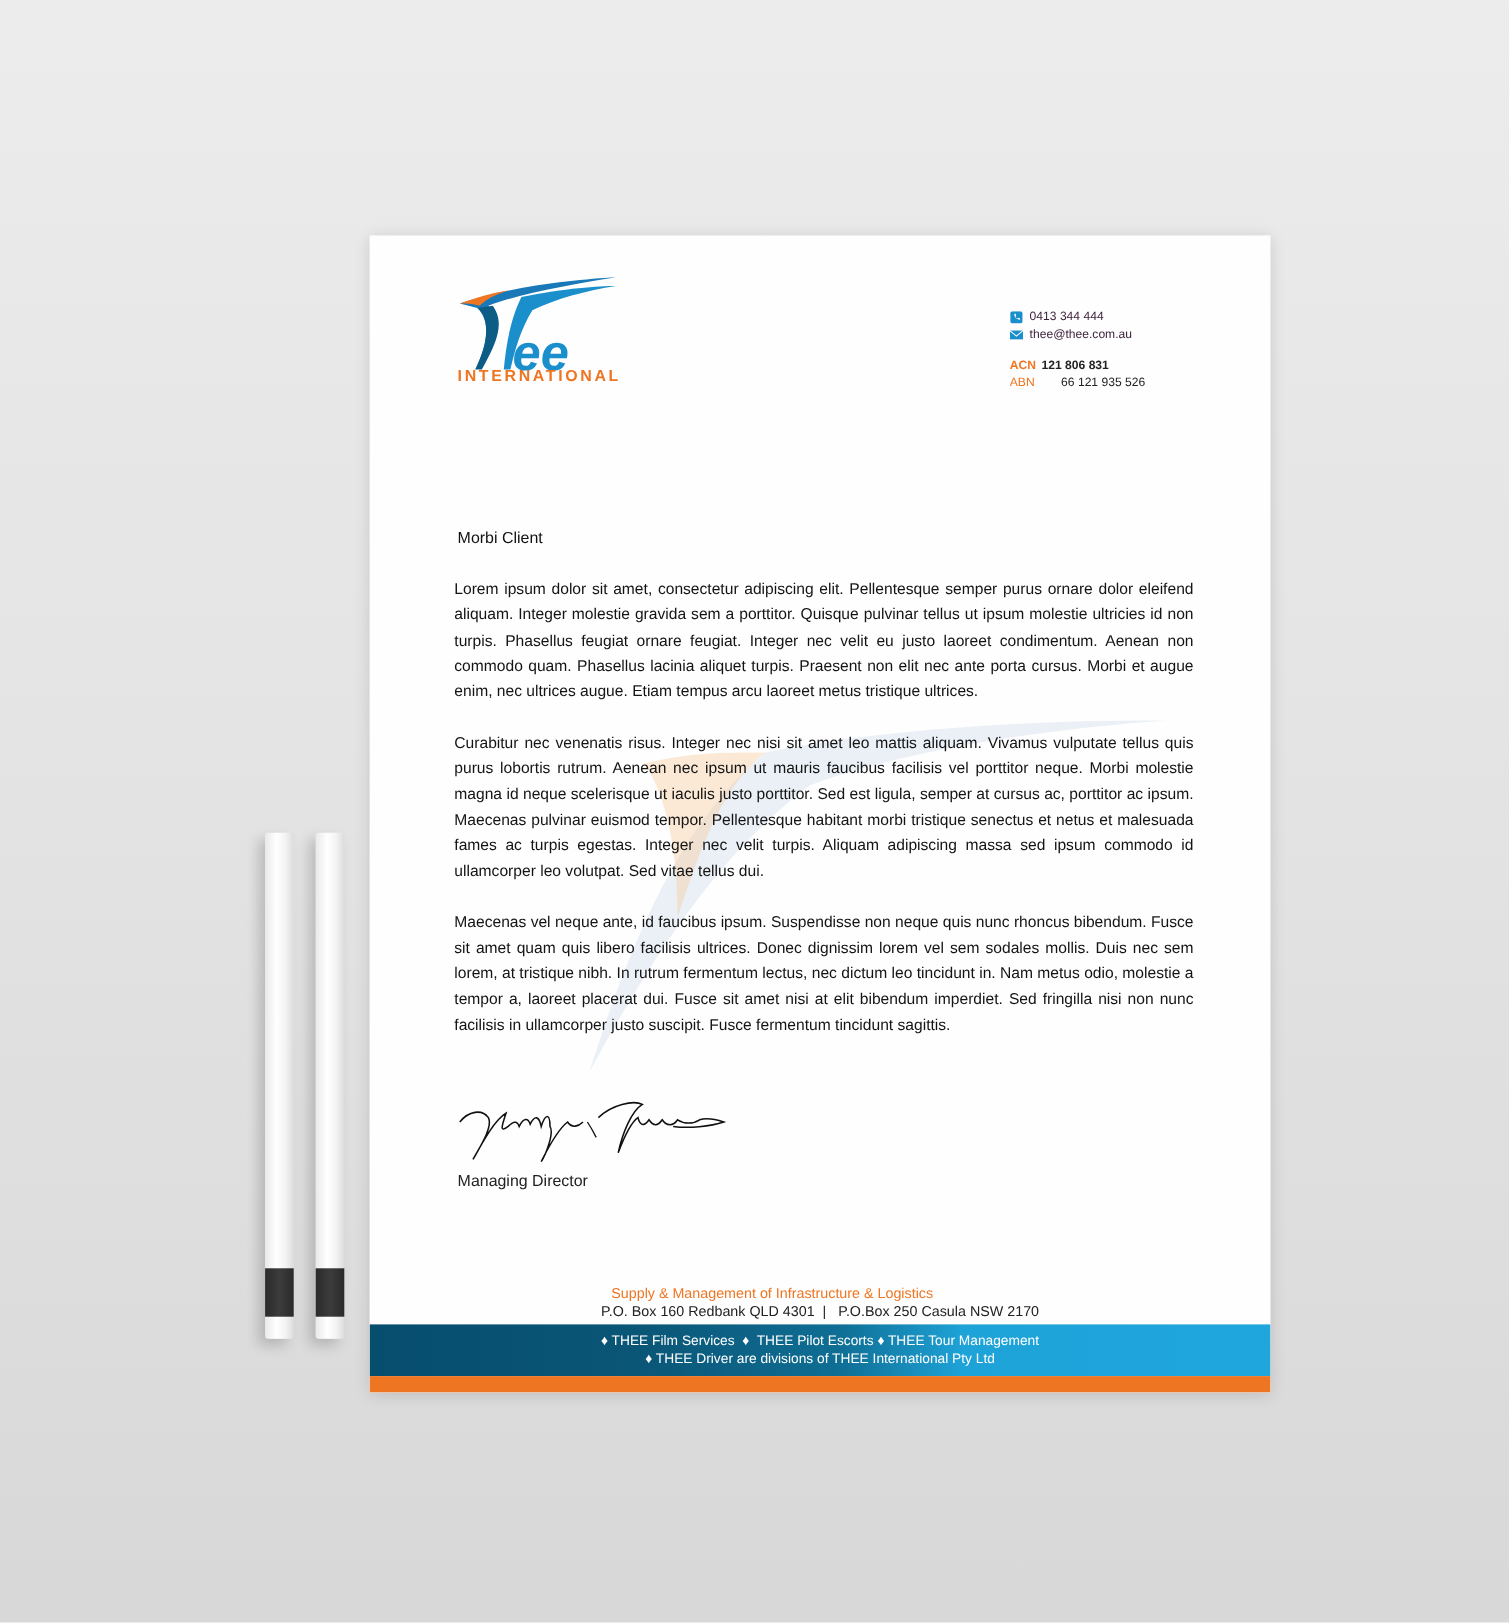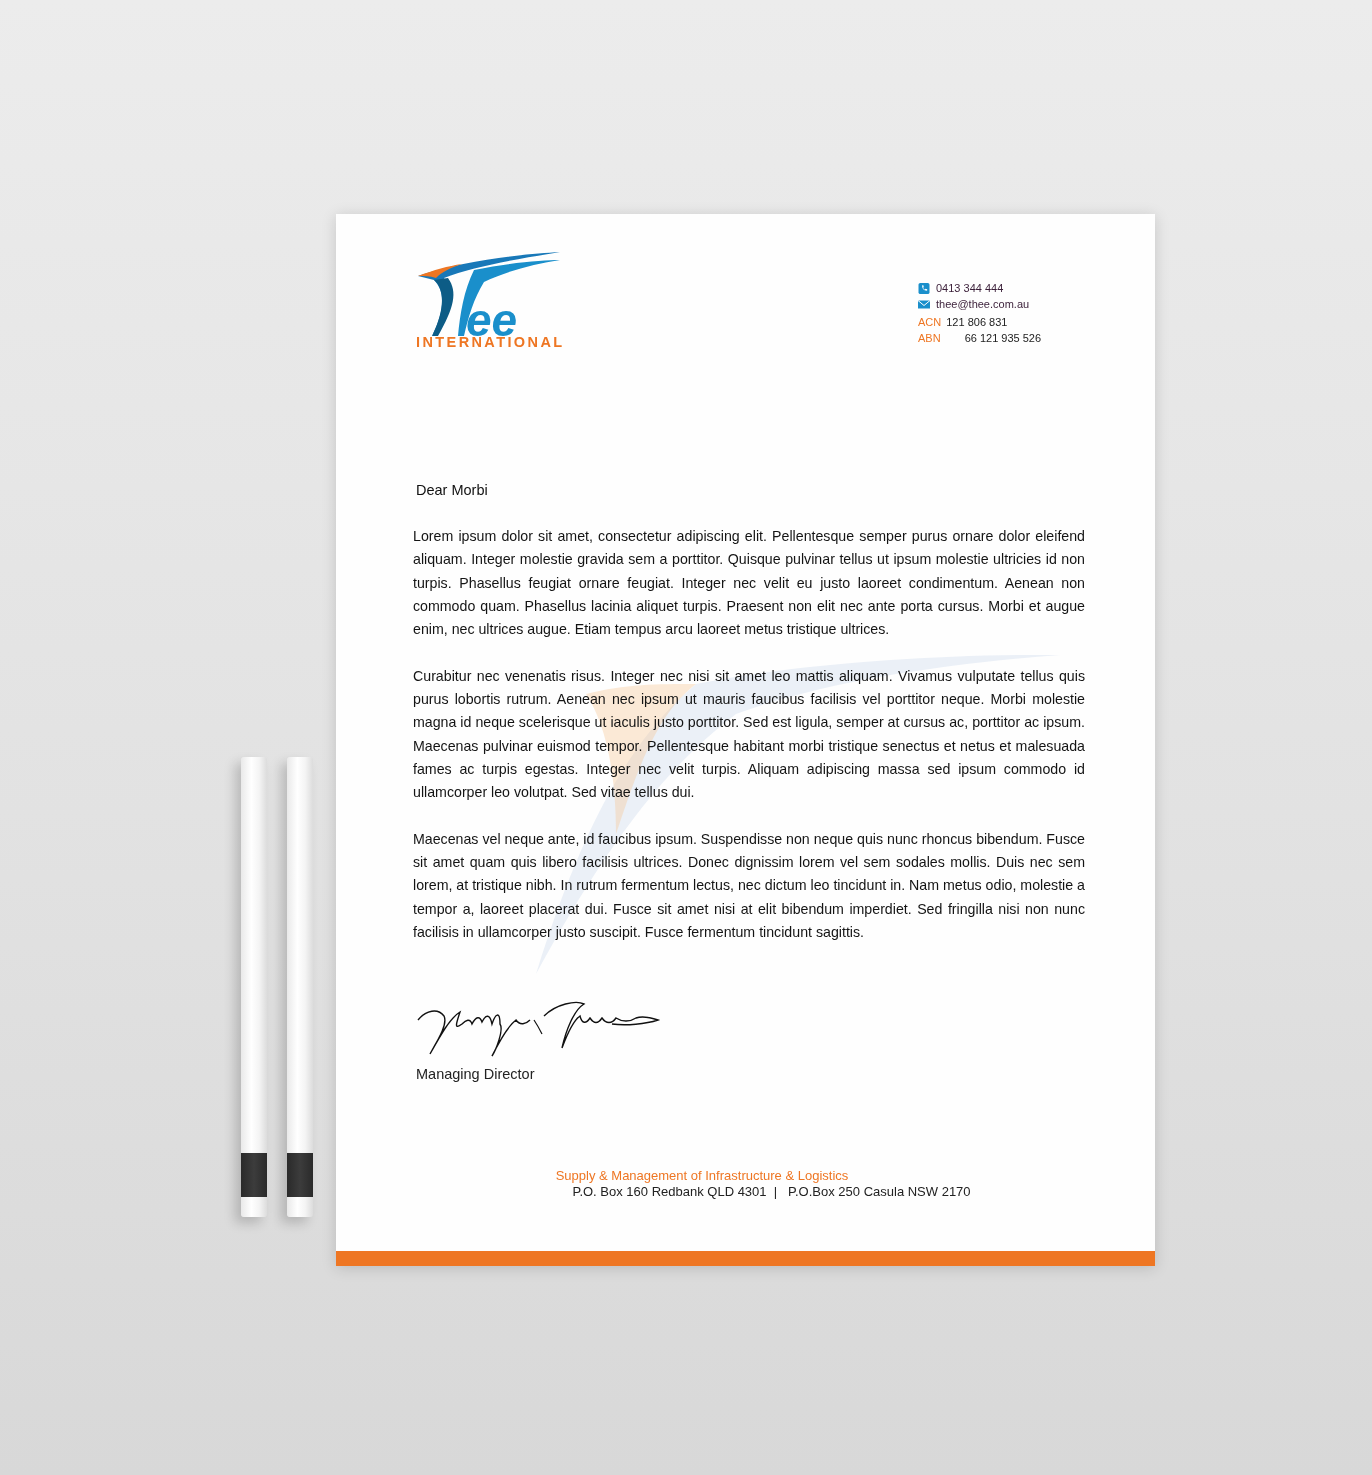--- a/index.html
+++ b/index.html
@@ -83,40 +83,44 @@
         </svg>
       <span class="val" style="color:#3a1e38">0413 344 444</span>
     </div>
     <div class="row">
       <svg class="ico" viewBox="0 0 12 10">
           <rect x="0" y="1" width="12" height="8" fill="#1a8fcb"></rect>
           <path d="M0 1 L6 6 L12 1" stroke="#fff" stroke-width="1" fill="none"></path>
         </svg>
       <span class="val" style="color:#3a1e38">thee@thee.com.au</span>
     </div>
-    <div class="row" style="margin-top:2px;">
+    <div class="row" style="margin-top:12px;font-weight:bold;">
       <span class="lbl" style="margin-right:5px;">ACN</span>
       <span class="val">121 806 831</span>
     </div>
     <div class="row">
       <span class="lbl">ABN</span>
       <span class="val">66 121 935 526</span>
     </div>
   </div>
 
-  <div class="salutation">Dear Morbi</div>
+  <div class="salutation">Morbi Client</div>
   <div class="body-text">
     <p>Lorem ipsum dolor sit amet, consectetur adipiscing elit. Pellentesque semper purus ornare dolor eleifend aliquam. Integer molestie gravida sem a porttitor. Quisque pulvinar tellus ut ipsum molestie ultricies id non turpis. Phasellus feugiat ornare feugiat. Integer nec velit eu justo laoreet condimentum. Aenean non commodo quam. Phasellus lacinia aliquet turpis. Praesent non elit nec ante porta cursus. Morbi et augue enim, nec ultrices augue. Etiam tempus arcu laoreet metus tristique ultrices.</p>
     <p>Curabitur nec venenatis risus. Integer nec nisi sit amet leo mattis aliquam. Vivamus vulputate tellus quis purus lobortis rutrum. Aenean nec ipsum ut mauris faucibus facilisis vel porttitor neque. Morbi molestie magna id neque scelerisque ut iaculis justo porttitor. Sed est ligula, semper at cursus ac, porttitor ac ipsum. Maecenas pulvinar euismod tempor. Pellentesque habitant morbi tristique senectus et netus et malesuada fames ac turpis egestas. Integer nec velit turpis. Aliquam adipiscing massa sed ipsum commodo id ullamcorper leo volutpat. Sed vitae tellus dui.</p>
     <p>Maecenas vel neque ante, id faucibus ipsum. Suspendisse non neque quis nunc rhoncus bibendum. Fusce sit amet quam quis libero facilisis ultrices. Donec dignissim lorem vel sem sodales mollis. Duis nec sem lorem, at tristique nibh. In rutrum fermentum lectus, nec dictum leo tincidunt in. Nam metus odio, molestie a tempor a, laoreet placerat dui. Fusce sit amet nisi at elit bibendum imperdiet. Sed fringilla nisi non nunc facilisis in ullamcorper justo suscipit. Fusce fermentum tincidunt sagittis.</p>
   </div>
 
   <svg class="signature" viewBox="0 0 245 70">
     <path d="M2 30 C 10 20, 22 18, 28 26 C 32 34, 22 50, 14 64 C 24 46, 34 28, 44 22 C 40 34, 38 40, 46 34 C 50 30, 54 28, 56 34 C 60 26, 64 26, 66 32 C 70 24, 74 24, 76 34 C 80 22, 84 22, 84 34 C 88 40, 80 60, 76 66 C 84 50, 92 36, 100 30 C 104 36, 110 34, 114 30" stroke="#111" stroke-width="1.4" fill="none"></path>
     <path d="M128 26 C 140 14, 160 10, 168 14 C 158 20, 150 40, 146 58 C 152 42, 158 30, 164 26 C 166 34, 170 34, 174 28 C 178 34, 182 34, 186 28 C 190 34, 196 34, 200 28 C 206 32, 214 32, 220 28 C 226 26, 236 28, 242 30 C 230 34, 210 36, 196 34" stroke="#111" stroke-width="1.4" fill="none"></path>
     <path d="M118 30 C 122 36, 124 40, 126 44" stroke="#111" stroke-width="1.2" fill="none"></path>
   </svg>
   <div class="title">Managing Director</div>
 
   <div class="tagline">Supply &amp; Management of Infrastructure &amp; Logistics</div>
-  <div class="address" style="white-space:pre;padding-left:26px;">P.O. Box 160 Redbank QLD 4301  |   P.O.Box 250 Casula NSW 2170</div>
+  <div class="address" style="white-space:pre;">P.O. Box 160 Redbank QLD 4301  |   P.O.Box 250 Casula NSW 2170</div>
+  <div class="band-blue">
+    <div style="white-space:pre;">♦ THEE Film Services  ♦  THEE Pilot Escorts ♦ THEE Tour Management</div>
+    <div>♦ THEE Driver are divisions of THEE International Pty Ltd</div>
+  </div>
   <div class="band-orange"></div>
 </div>
 
 </body></html>

